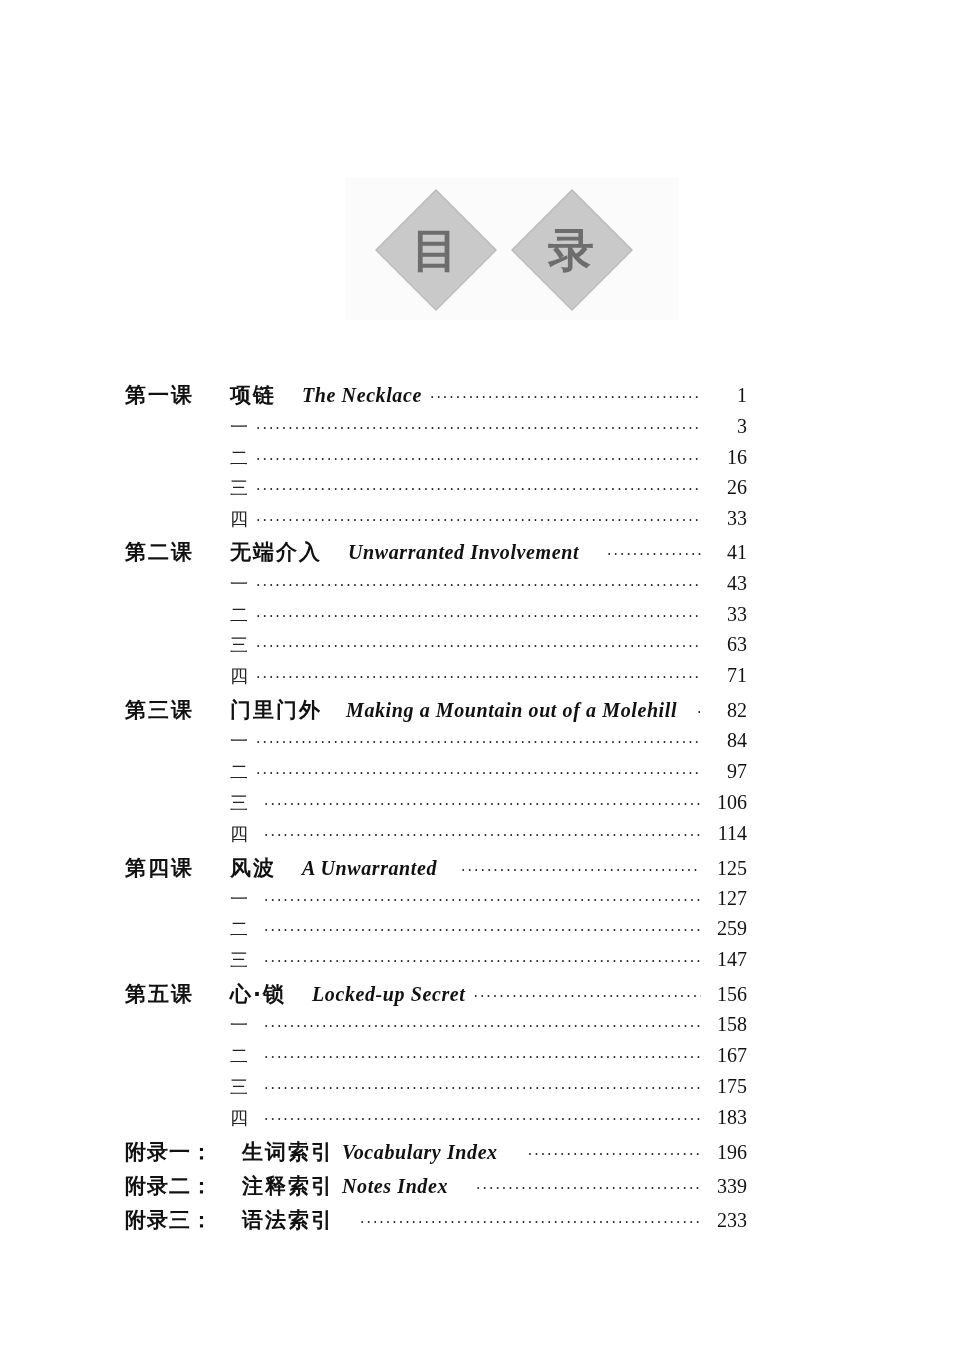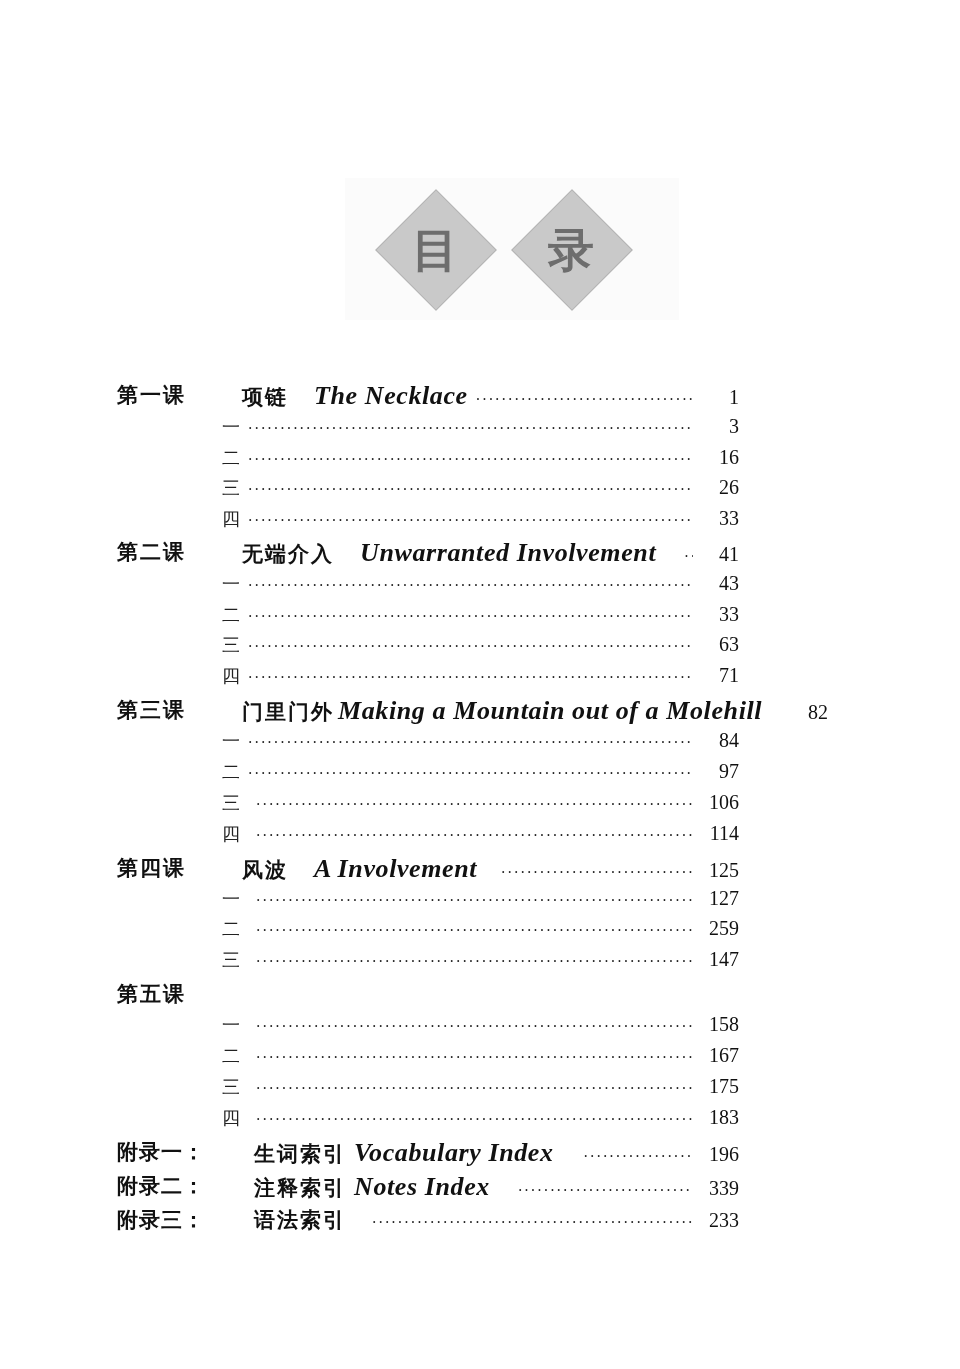--- a/index.html
+++ b/index.html
@@ -11,29 +11,29 @@
              border:1px solid #b3b3b3; transform:rotate(45deg); top:29px; }
   .diamond.d1 { left:48px; }
   .diamond.d2 { left:184px; }
   .diamond-char { position:absolute; top:44px; width:84px; text-align:center;
                   font-family:"DejaVu Sans", sans-serif; font-size:46px; font-weight:bold;
                   color:#6d6d6d; line-height:56px; }
   .diamond-char.c1 { left:48px; }
   .diamond-char.c2 { left:184px; }
 
   .toc { position:absolute; left:0; top:0; width:960px; }
-  .row { position:absolute; left:0; width:801px; height:30px; }
+  .row { position:absolute; left:8px; width:801px; height:30px; }
   .row .label { position:absolute; left:117px; top:0; font-family:"DejaVu Sans", sans-serif;
                 font-weight:bold; font-size:21px; letter-spacing:2px; white-space:nowrap; }
   .row .line { position:absolute; left:222px; top:0; right:62px; display:flex;
                align-items:baseline; white-space:nowrap; }
   .row .zh { font-family:"DejaVu Sans", sans-serif; font-weight:bold; font-size:21px;
-             letter-spacing:2px;margin-left:20px; }
+             letter-spacing:2px; }
   .row .en { font-family:"Liberation Serif", serif; font-style:italic; font-weight:bold;
-             font-size:26px; letter-spacing:0.6px; margin-left:26px;text-align:center; }
+             font-size:20px; letter-spacing:0.6px; margin-left:26px;text-align:center; }
   .row .num-zh { font-family:"DejaVu Serif", serif; font-size:18px; color:#222; }
   .row .dots { flex:1; overflow:hidden; margin:0 10px 0 8px; font-size:14px;
                letter-spacing:2px; color:#222; }
   .row .dots::before { content:"··································································································································································"; }
   .row .page { font-family:"Liberation Serif", serif; font-size:20px; min-width:36px;
                text-align:right; }
   .row.appendix .label { letter-spacing:1px; }
   .row.appendix .line { left:234px; }
   .row.appendix .en { margin-left:8px; }
 </style>
@@ -122,21 +122,21 @@
         <span class="num-zh">四</span>
         <span class="dots"></span>
         <span class="page">71</span>
       </div>
   </div>
 
   <div class="row" style="top:696px">
     <span class="label">第三课</span>
     <div class="line">
       <span class="zh">门里门外</span>
-      <span class="en" style="margin-left:4px">Making a Mountain out of a Molehill</span>
+      <span class="en" style="margin-left:24px">Making a Mountain out of a Molehill</span>
       <span class="dots" style="margin-left:20px"></span>
       <span class="page">82</span>
     </div>
   </div>
   <div class="row" style="top:729px">
     <div class="line">
         <span class="num-zh">一</span>
         <span class="dots"></span>
         <span class="page">84</span>
       </div>
@@ -160,21 +160,21 @@
         <span class="num-zh">四</span>
         <span class="dots" style="margin-left:16px"></span>
         <span class="page">114</span>
       </div>
   </div>
 
   <div class="row" style="top:854px">
     <span class="label">第四课</span>
     <div class="line">
       <span class="zh">风波</span>
-      <span class="en">A Involvement</span>
+      <span class="en">A Unwarranted</span>
       <span class="dots" style="margin-left:24px"></span>
       <span class="page">125</span>
     </div>
   </div>
   <div class="row" style="top:887px">
     <div class="line">
         <span class="num-zh">一</span>
         <span class="dots" style="margin-left:16px"></span>
         <span class="page">127</span>
       </div>
@@ -189,20 +189,26 @@
   <div class="row" style="top:948px">
     <div class="line">
         <span class="num-zh">三</span>
         <span class="dots" style="margin-left:16px"></span>
         <span class="page">147</span>
       </div>
   </div>
 
   <div class="row" style="top:980px">
     <span class="label">第五课</span>
+    <div class="line">
+      <span class="zh">心·锁</span>
+      <span class="en">Locked-up Secret</span>
+      <span class="dots"></span>
+      <span class="page">156</span>
+    </div>
   </div>
   <div class="row" style="top:1013px">
     <div class="line">
         <span class="num-zh">一</span>
         <span class="dots" style="margin-left:16px"></span>
         <span class="page">158</span>
       </div>
   </div>
   <div class="row" style="top:1044px">
     <div class="line">

